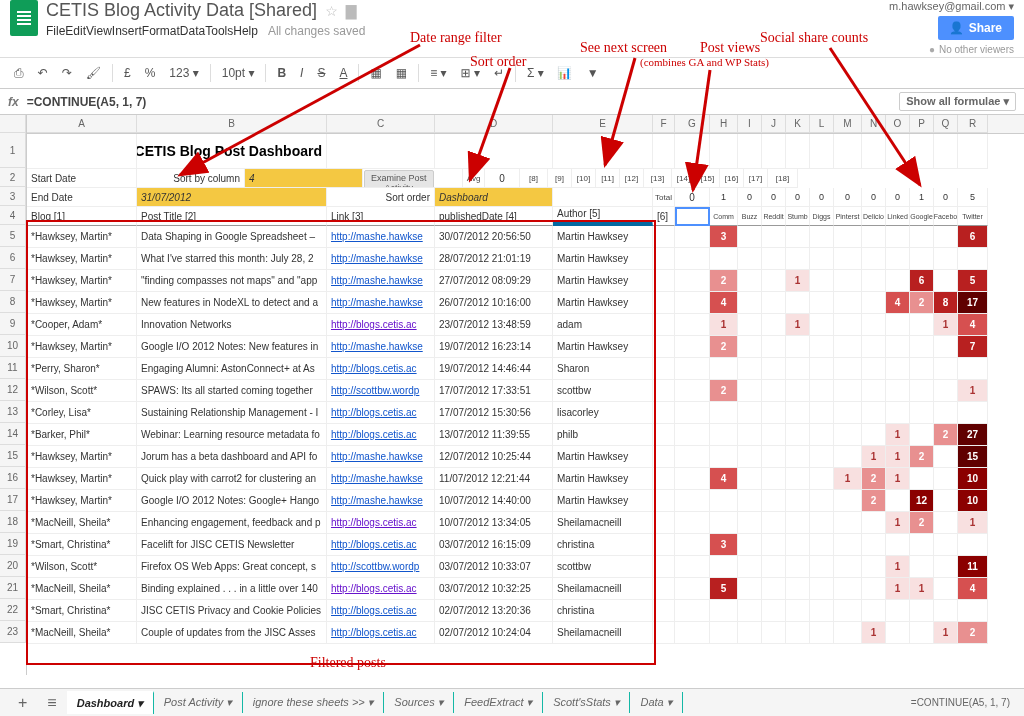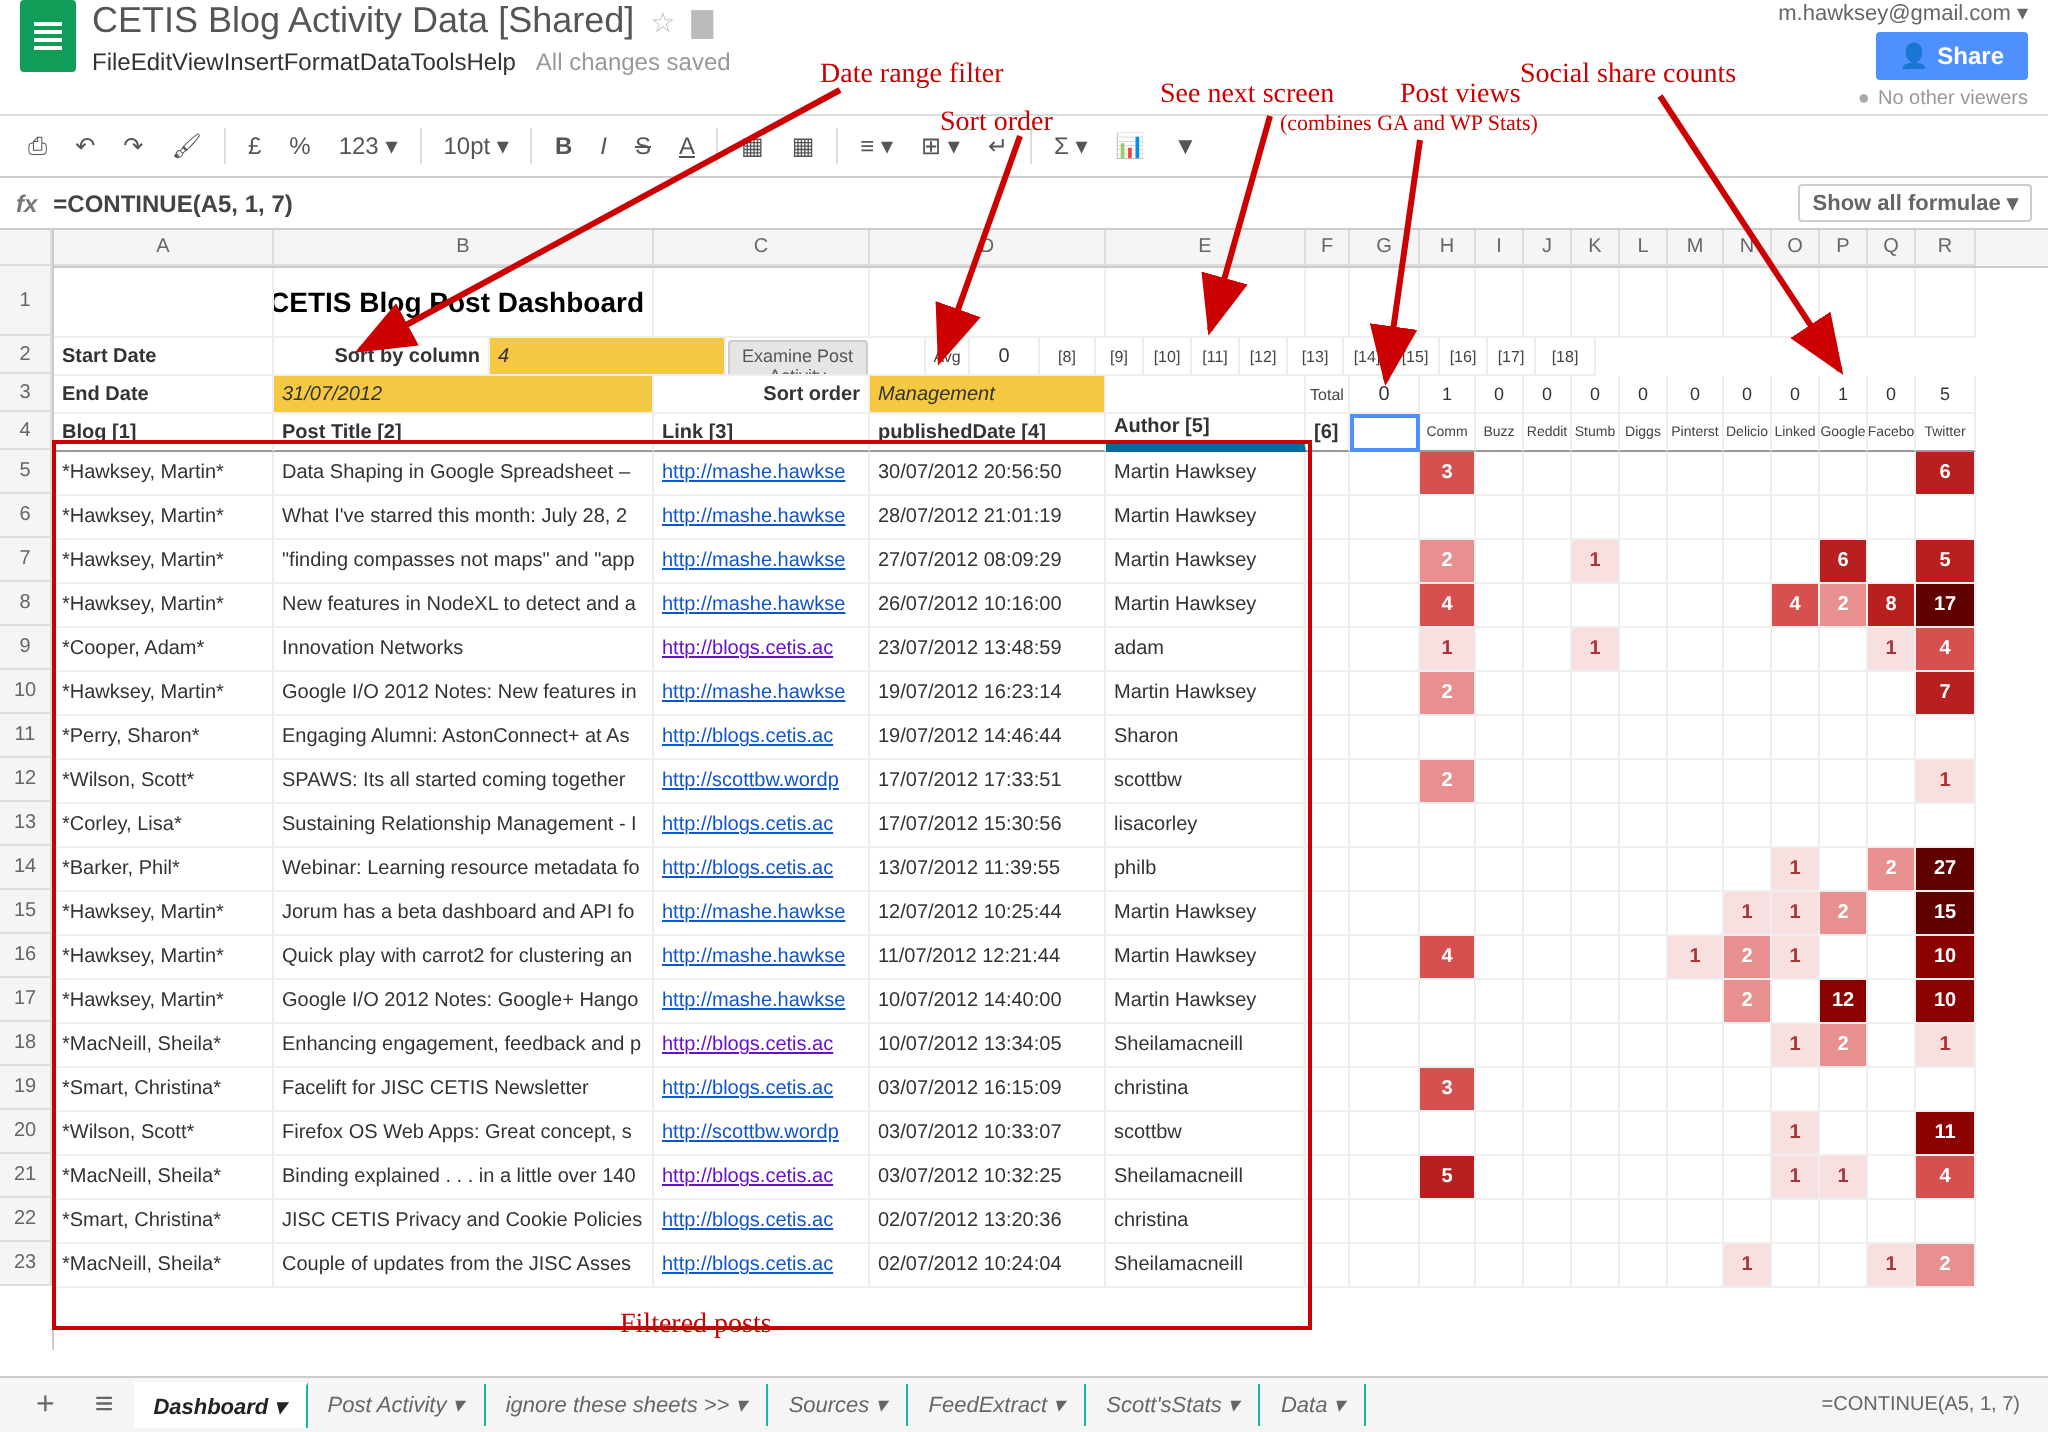--- a/index.html
+++ b/index.html
@@ -38,21 +38,21 @@
 .col-headers-row { display:flex; background:#f5f5f5; border-bottom:1px solid #ccc; }
 .corner, .rh, .ch { background:#f5f5f5; border-right:1px solid #ddd; border-bottom:1px solid #ddd; font-size:10px; color:#666; display:flex; align-items:center; justify-content:center; }
 .corner { width:26px; height:18px; }
 .rh { width:26px; height:22px; }
 .ch { height:18px; }
 .grid-body { flex:1; overflow:hidden; }
 .data-rows { display:flex; flex-direction:column; }
 .cell { border-right:1px solid #eee; border-bottom:1px solid #eee; height:22px; padding:3px 4px; overflow:hidden; white-space:nowrap; font-size:10px; display:flex; align-items:center; }
 .cell.link { color:#1155cc; text-decoration:underline; }
 .cell.orange { background:#f4c842; font-style:italic; }
-.cell.label-cell { font-weight:bold; }
+.cell.label-cell { font-weight:normal; }
 .cell.purple-link { color:#6611cc; text-decoration:underline; }
 .cell.center { justify-content:center; }
 .data-row { display:flex; position:relative; }
 
 .headrow1 .cell, .headrow2 .cell, .headrow3 .cell, .headrow4 .cell { height:19px; }
 .headrow1 { height:35px; }
 .headrow1 .cell { height:35px; font-size:14px; font-weight:bold; justify-content:flex-start; color:#000; }
 
 .examine-btn { background:#e5e5e5; border:1px solid #ccc; font-size:9px; padding:3px 6px; border-radius:2px; color:#555; text-align:center; line-height:1.1;margin-top:12px; }
 
@@ -272,21 +272,21 @@
           <div class="cell cN small-hdr">[14]</div>
           <div class="cell cO small-hdr">[15]</div>
           <div class="cell cP small-hdr">[16]</div>
           <div class="cell cQ small-hdr">[17]</div>
           <div class="cell cR small-hdr">[18]</div>
         </div>
         <div class="data-row headrow3">
           <div class="cell cA label-cell">End Date</div>
           <div class="cell cB orange">31/07/2012</div>
           <div class="cell cC label-cell" style="justify-content:flex-end">Sort order</div>
-          <div class="cell cD orange">Management</div>
+          <div class="cell cD orange">Dashboard</div>
           <div class="cell cE"></div>
           <div class="cell cF small-hdr">Total</div>
           <div class="cell cG center">0</div>
           <div class="cell cH center" style="font-size:9px">1</div>
           <div class="cell cI center" style="font-size:9px">0</div>
           <div class="cell cJ center" style="font-size:9px">0</div>
           <div class="cell cK center" style="font-size:9px">0</div>
           <div class="cell cL center" style="font-size:9px">0</div>
           <div class="cell cM center" style="font-size:9px">0</div>
           <div class="cell cN center" style="font-size:9px">0</div>

